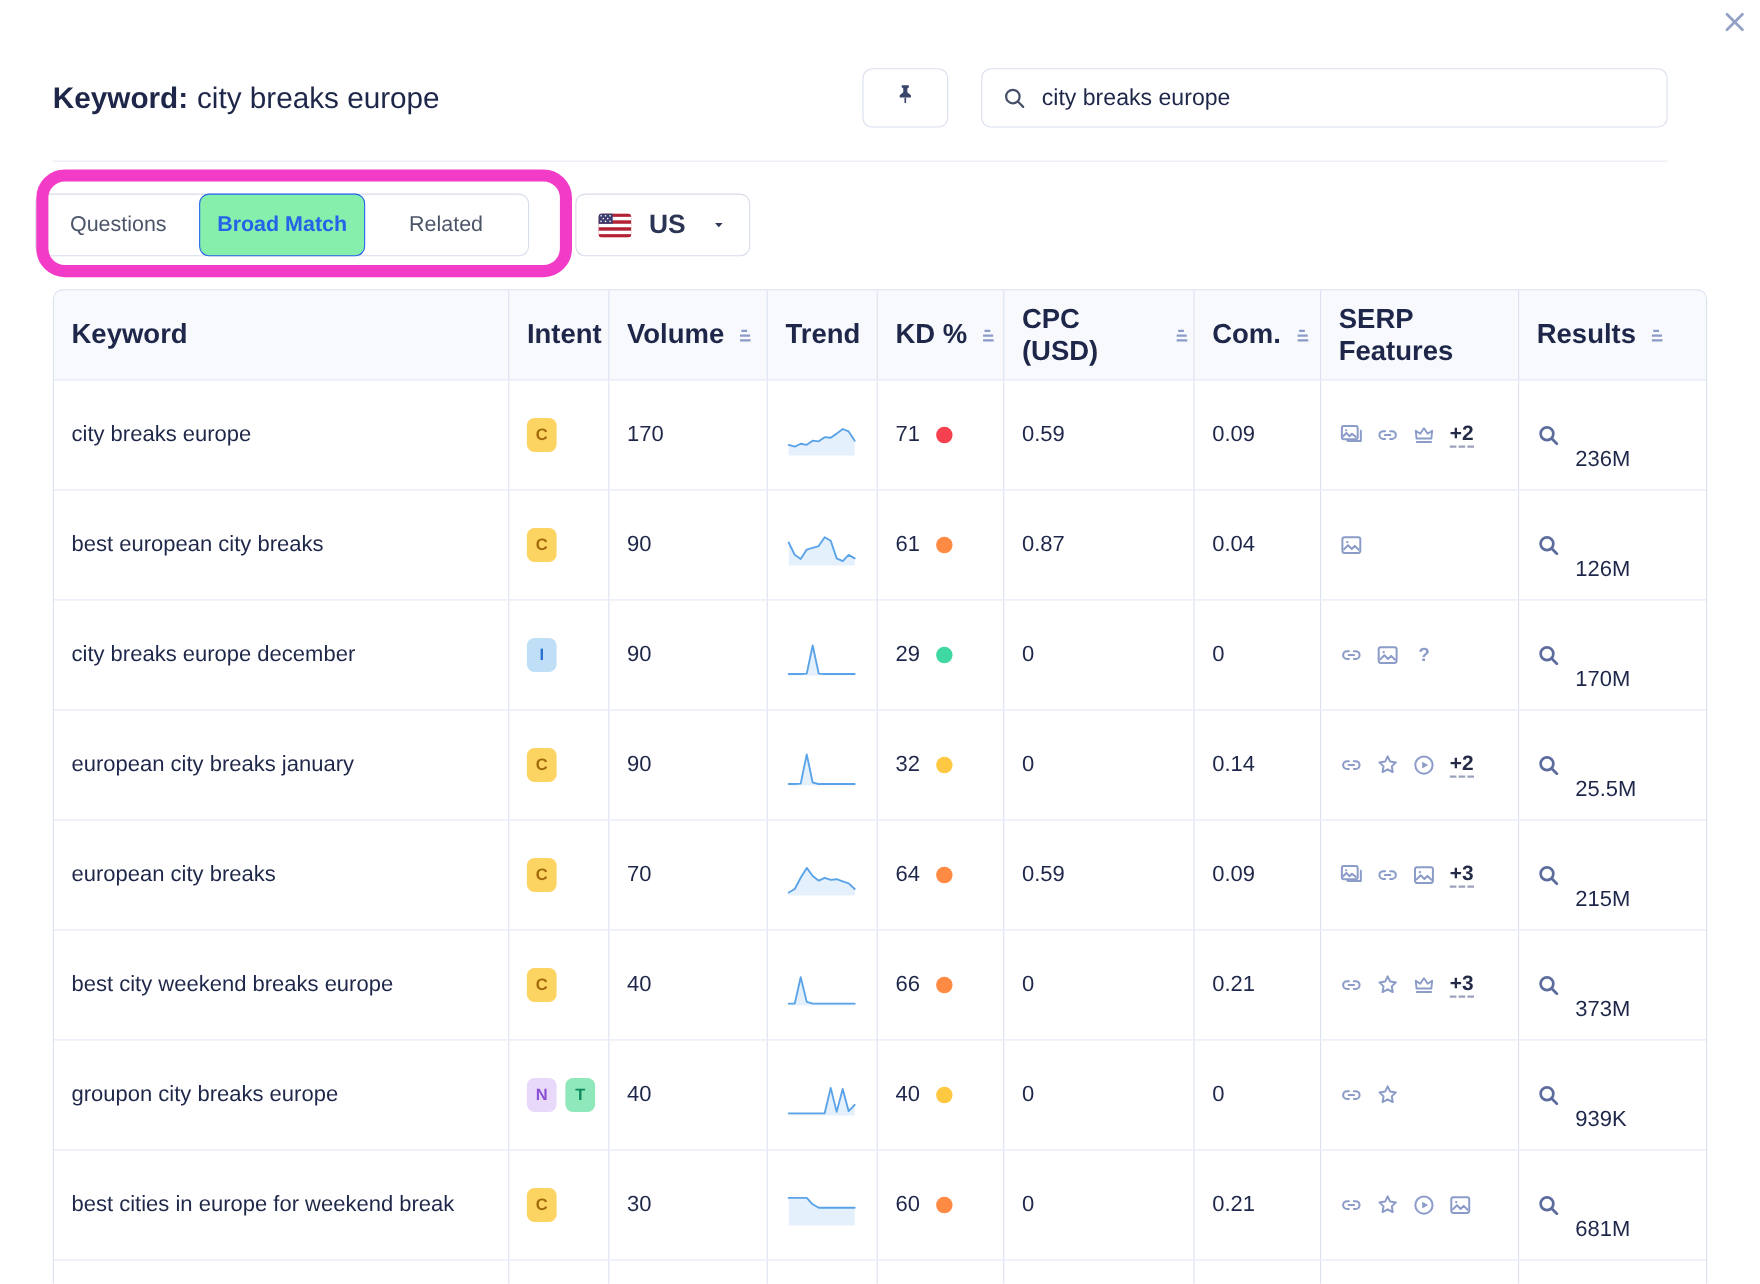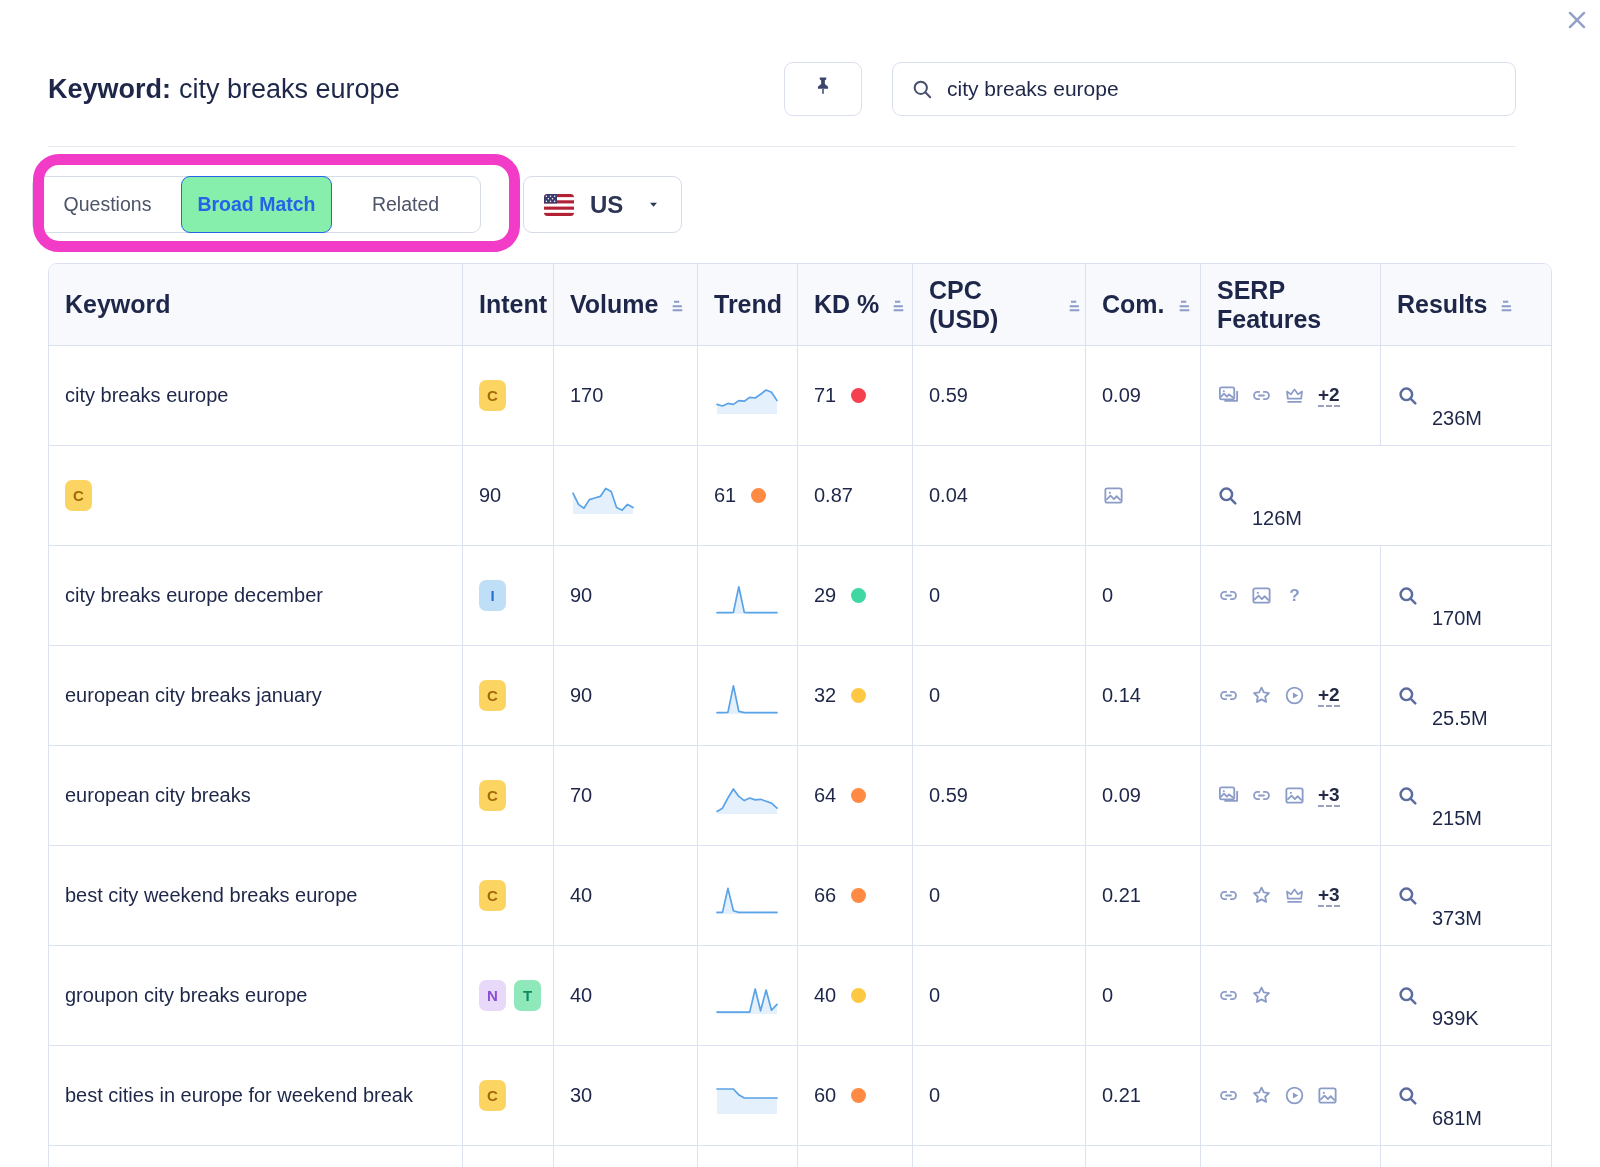--- a/index.html
+++ b/index.html
@@ -269,20 +269,23 @@
             <span class="res-icon">
               <svg viewBox="0 0 24 24" fill="none" stroke="currentColor" stroke-width="2.7" stroke-linecap="round">
                 <circle cx="10.2" cy="10.2" r="6.3"></circle>
                 <line x1="15.1" y1="15.1" x2="20" y2="20"></line>
               </svg>
             </span>
             <span class="res-val">236M</span>
           </div>
         </div>
         <div class="trow">
+          <div class="cell c-kw">
+            <span>best european city breaks</span>
+          </div>
           <div class="cell c-intent">
             <span class="badge badge-C">C</span>
           </div>
           <div class="cell c-num">
             <span>90</span>
           </div>
           <div class="cell c-trend">
             <svg class="spark" width="66" height="44" viewBox="0 0 66 44">
               <path d="M3.0 19.2 L8.5 30.4 L13.9 34.2 L19.4 25.6 L24.8 24.0 L30.3 22.4 L35.7 14.4 L41.2 17.6 L46.6 33.6 L52.1 36.2 L57.5 30.4 L63.0 33.6 L63.0 40 L3 40 Z" fill="rgba(90,163,232,0.16)"></path>
               <path d="M3.0 19.2 L8.5 30.4 L13.9 34.2 L19.4 25.6 L24.8 24.0 L30.3 22.4 L35.7 14.4 L41.2 17.6 L46.6 33.6 L52.1 36.2 L57.5 30.4 L63.0 33.6" fill="none" stroke="#5AA3E8" stroke-width="1.7" stroke-linejoin="round" stroke-linecap="round"></path>

